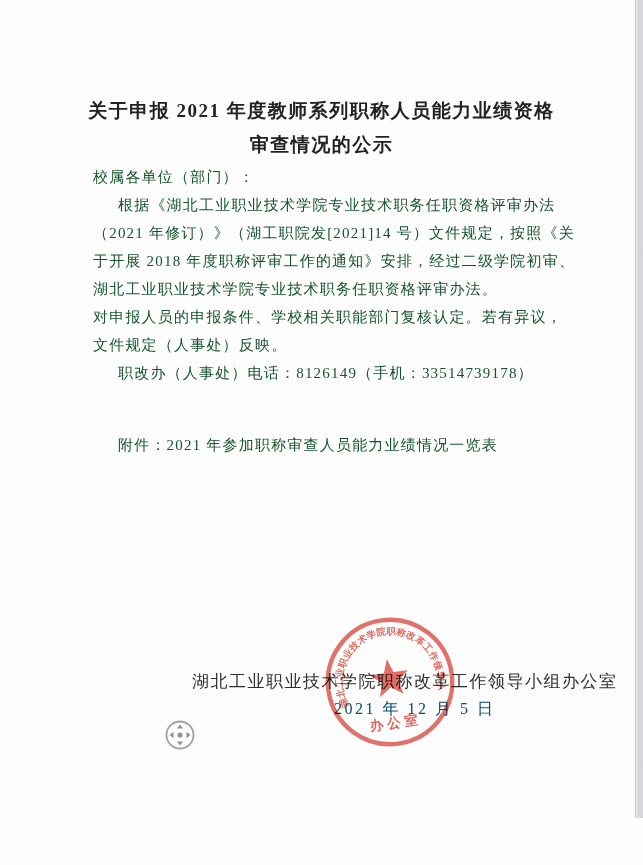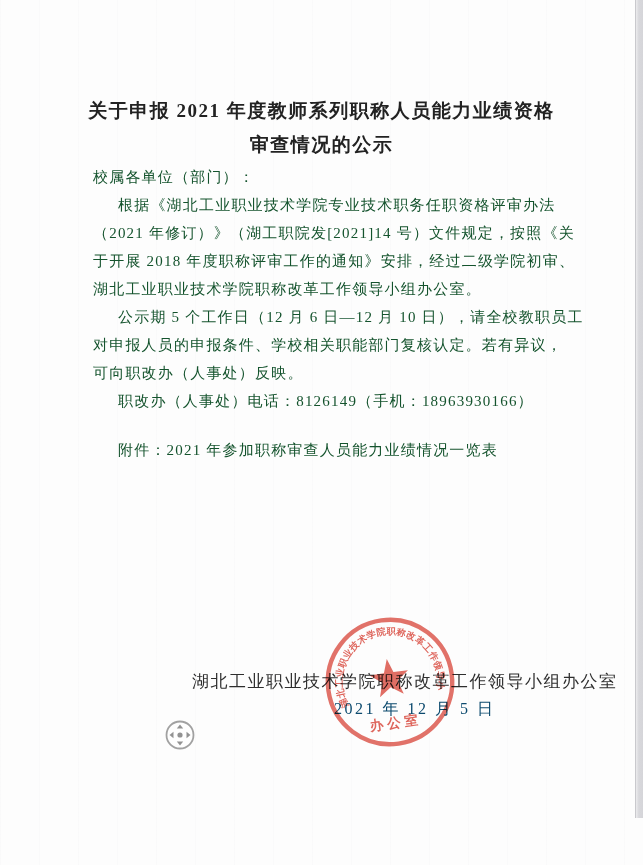--- a/index.html
+++ b/index.html
@@ -55,21 +55,21 @@
     top: 163px;
     left: 93px;
     width: 470px;
     font-size: 15px;
     color: #14532d;
     line-height: 28px;
     letter-spacing: 1.2px;
   }
   .body-line { white-space: nowrap; }
   .body-line.indent { padding-left: 25px; font-family: Liberation Serif, serif; }
-  .body-line.attachment { margin-top: 21px; }
+  .body-line.attachment { margin-top: 44px; }
   .signature {
     position: absolute;
     top: 670px;
     left: 192px;
     font-size: 17px;
     color: #2e2e2e;
     letter-spacing: 1.5px;
     white-space: nowrap;
     text-align: right;
   }
@@ -111,25 +111,24 @@
   <h1 class="title">
     <span class="title-line">关于申报 2021 年度教师系列职称人员能力业绩资格</span>
     <span class="title-line">审查情况的公示</span>
   </h1>
 
   <div class="doc-body">
     <div class="body-line">校属各单位（部门）：</div>
     <div class="body-line indent">根据《湖北工业职业技术学院专业技术职务任职资格评审办法</div>
     <div class="body-line">（2021 年修订）》（湖工职院发[2021]14 号）文件规定，按照《关</div>
     <div class="body-line">于开展 2018 年度职称评审工作的通知》安排，经过二级学院初审、</div>
-    <div class="body-line">湖北工业职业技术学院职称改革工作领导小组办公室。</div>
-    <div class="body-line indent">公示期 5 个工作日（12 月 6 日—12 月 10 日），请全校教职员工</div>
+    <div class="body-line">湖北工业职业技术学院专业技术职务任职资格评审办法。</div>
     <div class="body-line">对申报人员的申报条件、学校相关职能部门复核认定。若有异议，</div>
-    <div class="body-line">可向职改办（人事处）反映。</div>
-    <div class="body-line indent">职改办（人事处）电话：8126149（手机：18963930166）</div>
+    <div class="body-line">文件规定（人事处）反映。</div>
+    <div class="body-line indent">职改办（人事处）电话：8126149（手机：33514739178）</div>
     <div class="body-line indent attachment">附件：2021 年参加职称审查人员能力业绩情况一览表</div>
   </div>
 
   <div class="signature">湖北工业职业技术学院职称改革工作领导小组办公室</div>
   <div class="date">2021 年 12 月 5 日</div>
 
   <div class="seal">
     <svg width="136" height="136" viewBox="0 0 140 140" xmlns="http://www.w3.org/2000/svg">
       <circle cx="70" cy="70" r="64" fill="none" stroke="#dc5146" stroke-width="4.5" opacity="0.92"></circle>
       <defs>

